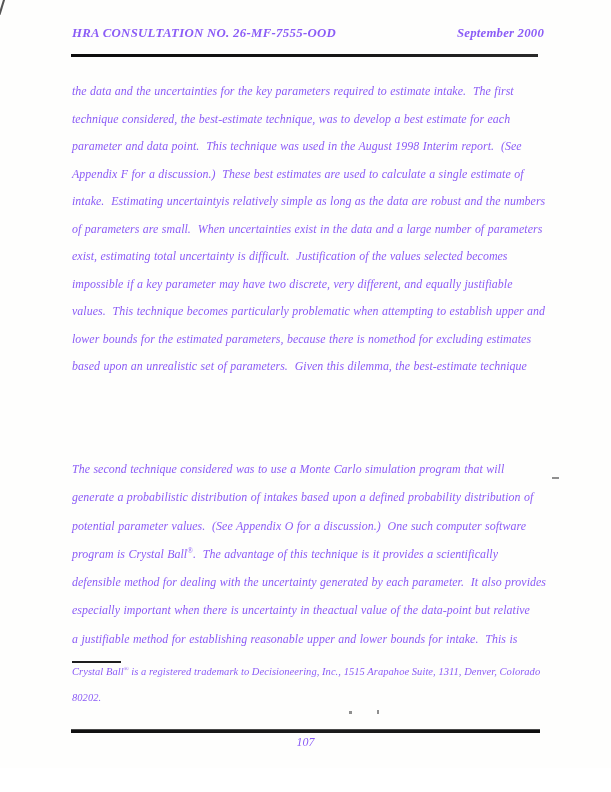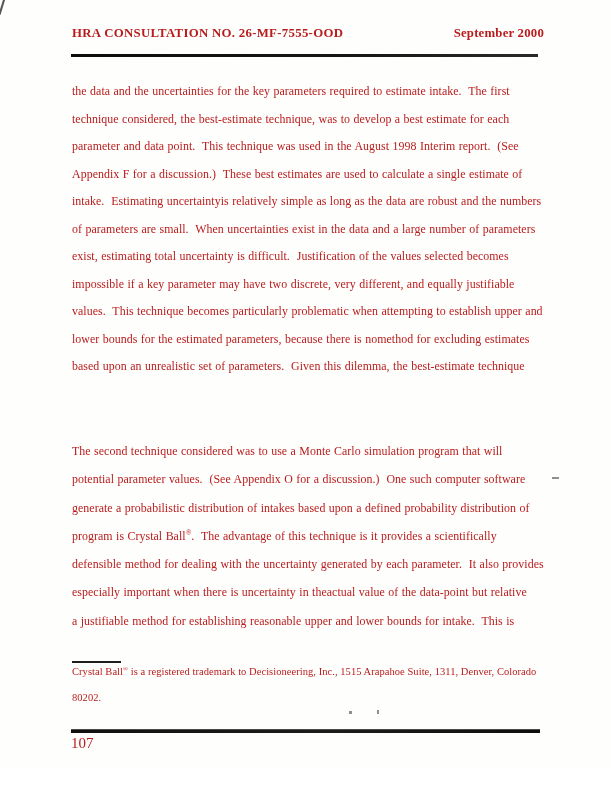--- a/index.html
+++ b/index.html
@@ -7,21 +7,22 @@
     padding: 0;
     background: #ffffff;
   }
   .page {
     position: relative;
     width: 611px;
     height: 768px;
     background: #fefefd;
     overflow: hidden;
     font-family: "Liberation Serif", serif;
-    color: #b91c1c;
+    color: #8b5cf6;
+    font-style: italic;
   }
   
   .header-left {
     position: absolute;
     left: 72px;
     top: 26px;
     font-weight: bold;
     font-size: 12.8px;
     letter-spacing: 0.3px;
     white-space: pre;
@@ -50,21 +51,21 @@
     left: 72px;
     font-size: 11.9px;
     letter-spacing: 0.05px;
     word-spacing: 0.4px;
   }
   .para .line {
     white-space: pre;
   }
   .para1 { top: 84px; }
   .para1 .line { height: 27.5px; }
-  .para2 { top: 444px; }
+  .para2 { top: 462px; }
   .para2 .line { height: 28.3px; }
   .sup {
     vertical-align: super;
     font-size: 0.62em;
     line-height: 0;
   }
   
   .footnote-rule {
     position: absolute;
     left: 72px;
@@ -92,22 +93,22 @@
     width: 469px;
     height: 3px;
     background: linear-gradient(to right, #101010 0%, #1c1c1c 55%, #0e0e0e 100%);
     border-top: 1px solid #4a4a4a;
   }
   .page-number {
     position: absolute;
     left: 71px;
     top: 735px;
     width: 469px;
-    text-align: left;
-    font-size: 15px;
+    text-align: center;
+    font-size: 12px;
   }
   
   .corner-mark {
     position: absolute;
     left: 1px;
     top: -2px;
     width: 2px;
     height: 17px;
     background: #555;
     transform: rotate(17deg);
@@ -139,22 +140,22 @@
       <div class="line">of parameters are small.  When uncertainties exist in the data and a large number of parameters</div>
       <div class="line">exist, estimating total uncertainty is difficult.  Justification of the values selected becomes</div>
       <div class="line">impossible if a key parameter may have two discrete, very different, and equally justifiable</div>
       <div class="line">values.  This technique becomes particularly problematic when attempting to establish upper and</div>
       <div class="line">lower bounds for the estimated parameters, because there is nomethod for excluding estimates</div>
       <div class="line">based upon an unrealistic set of parameters.  Given this dilemma, the best-estimate technique</div>
     </div>
 
   <div class="para para2">
       <div class="line">The second technique considered was to use a Monte Carlo simulation program that will</div>
+      <div class="line">generate a probabilistic distribution of intakes based upon a defined probability distribution of</div>
       <div class="line">potential parameter values.  (See Appendix O for a discussion.)  One such computer software</div>
-      <div class="line">generate a probabilistic distribution of intakes based upon a defined probability distribution of</div>
       <div class="line"><span>program is Crystal Ball</span><span class="sup">®</span><span>.  The advantage of this technique is it provides a scientifically</span></div>
       <div class="line">defensible method for dealing with the uncertainty generated by each parameter.  It also provides</div>
       <div class="line">especially important when there is uncertainty in theactual value of the data-point but relative</div>
       <div class="line">a justifiable method for establishing reasonable upper and lower bounds for intake.  This is</div>
     </div>
 
   <div class="footnote-rule"></div>
 
   <div class="footnote">
       <div class="line"><span>Crystal Ball</span><span class="sup">®</span><span> is a registered trademark to Decisioneering, Inc., 1515 Arapahoe Suite, 1311, Denver, Colorado</span></div>

